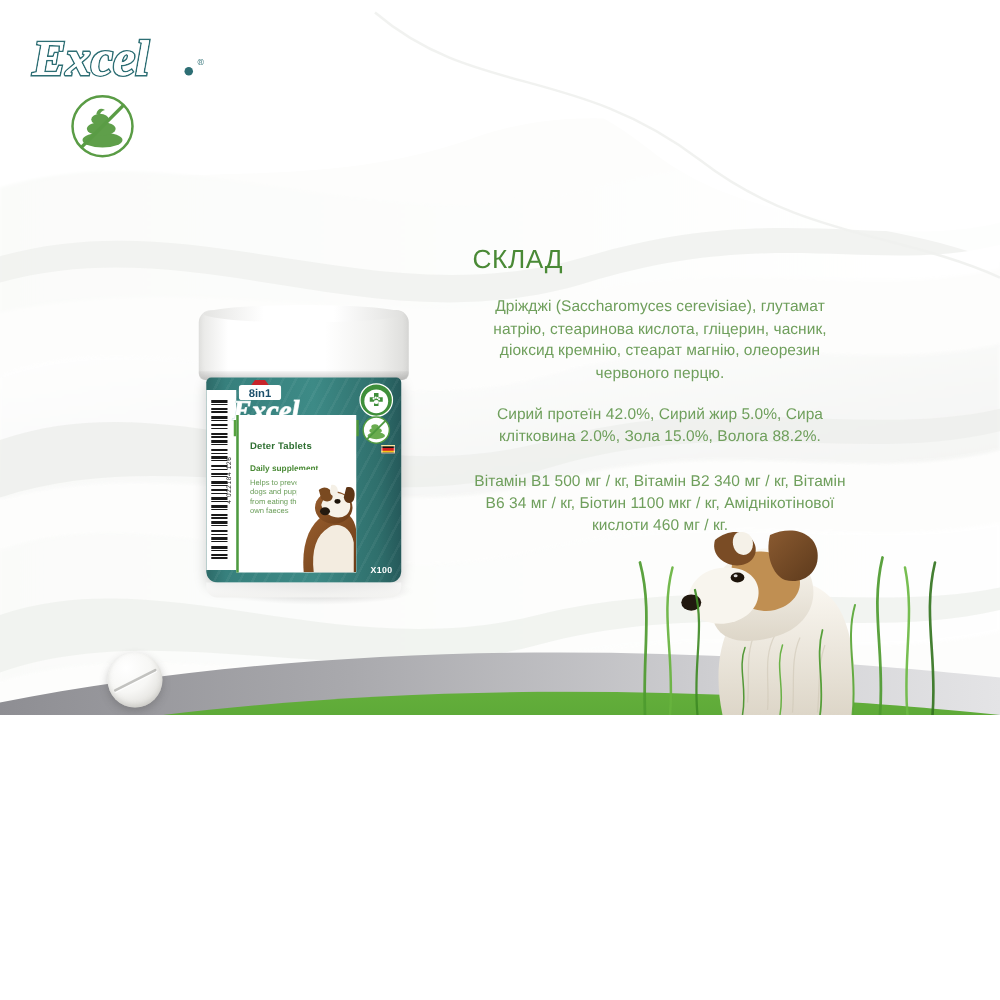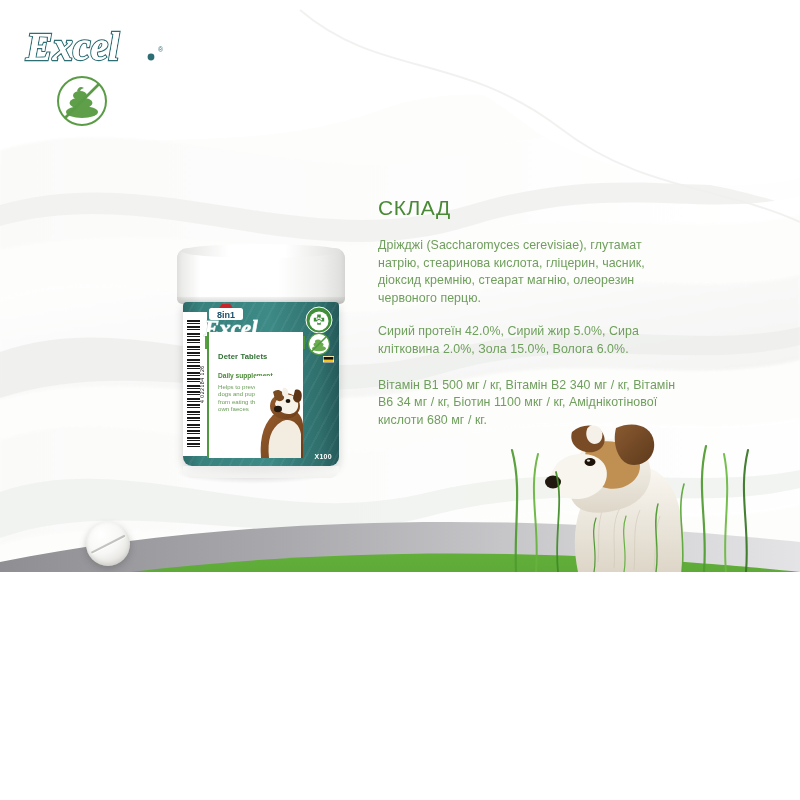--- a/index.html
+++ b/index.html
@@ -24,21 +24,21 @@
   .nopoop svg { display:block; }
 
   
   .textcol { position:absolute; left:378px; top:196px; width:300px; }
   .h-title {
     font-size:21px; font-weight:normal; letter-spacing:.5px;
     color:#4a8a36; line-height:1.1; margin-bottom:18px;
   }
   .body-p {
     font-size:12.4px; line-height:17.6px; color:#6f9f5c;
-    margin-bottom:16px; letter-spacing:.05px;
+    margin-bottom:16px; letter-spacing:.05px;text-align:center;
   }
   .sub-h {
     font-size:12.6px; font-weight:bold; color:#45822f;
     line-height:17px; margin-bottom:1px;
   }
   .body-p.tight { margin-bottom:18px; }
 
   
   .lower { position:absolute; left:0; top:500px; width:800px; height:300px; }
   .lower svg { display:block; }
@@ -52,21 +52,21 @@
     content:""; position:absolute; left:50%; top:50%;
     width:86%; height:1.5px; background:rgba(150,150,145,.55);
     transform:translate(-50%,-50%) rotate(-27deg); border-radius:2px;
     box-shadow:0 1px 0 rgba(255,255,255,.85);
   }
   #tablet-1 { left:86px;  top:522px; width:44px; height:44px; }
   #tablet-2 { left:38px;  top:576px; width:46px; height:46px; }
   #tablet-3 { left:109px; top:580px; width:48px; height:48px; }
 
   
-  .bottle { position:absolute; left:175px; top:248px; width:172px; height:228px; }
+  .bottle { position:absolute; left:157px; top:248px; width:172px; height:228px; }
   .bottle-shadow {
     position:absolute; left:176px; top:462px; width:156px; height:22px;
     background:radial-gradient(ellipse at 50% 50%, rgba(120,120,120,.30) 0%, rgba(120,120,120,0) 70%);
     border-radius:50%;
   }
   .cap {
     position:absolute; left:2px; top:0; width:168px; height:56px;
     border-radius:10px 10px 5px 5px;
     background:linear-gradient(90deg,#e6e6e4 0%,#ffffff 14%,#ffffff 60%,#efefed 86%,#dcdcda 100%);
     box-shadow:inset 0 -3px 6px rgba(0,0,0,.07);
@@ -419,17 +419,17 @@
       </div>
 
       <div class="x100">X100</div>
     </div>
     <div class="jar-bottom"></div>
   </div>
 
   <div class="textcol">
     <div class="h-title">СКЛАД</div>
     <div class="body-p">Дріжджі (Saccharomyces cerevisiae), глутамат натрію, стеаринова кислота, гліцерин, часник, діоксид кремнію, стеарат магнію, олеорезин червоного перцю.</div>
-    <div class="body-p tight">Сирий протеїн 42.0%, Сирий жир 5.0%, Сира клітковина 2.0%, Зола 15.0%, Волога 6.0%.</div>
-    <div class="body-p">Вітамін B1 500 мг / кг, Вітамін B2 340 мг / кг, Вітамін B6 34 мг / кг, Біотин 1100 мкг / кг, Аміднікотінової кислоти 680 мг / кг.</div>
+    <div class="body-p tight">Сирий протеїн 42.0%, Сирий жир 5.0%, Сира клітковина 2.0%, Зола 15.0%, Волога 88.2%.</div>
+    <div class="body-p">Вітамін B1 500 мг / кг, Вітамін B2 340 мг / кг, Вітамін B6 34 мг / кг, Біотин 1100 мкг / кг, Аміднікотінової кислоти 460 мг / кг.</div>
   </div>
 
 </div>
 
 </body></html>

